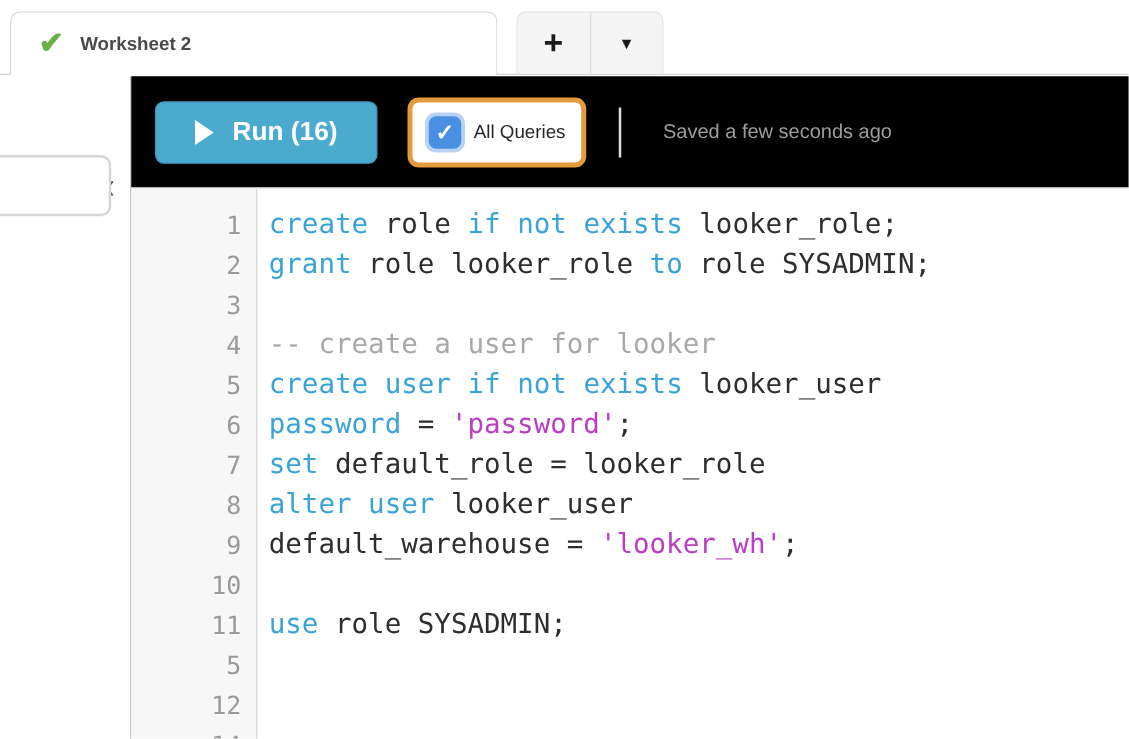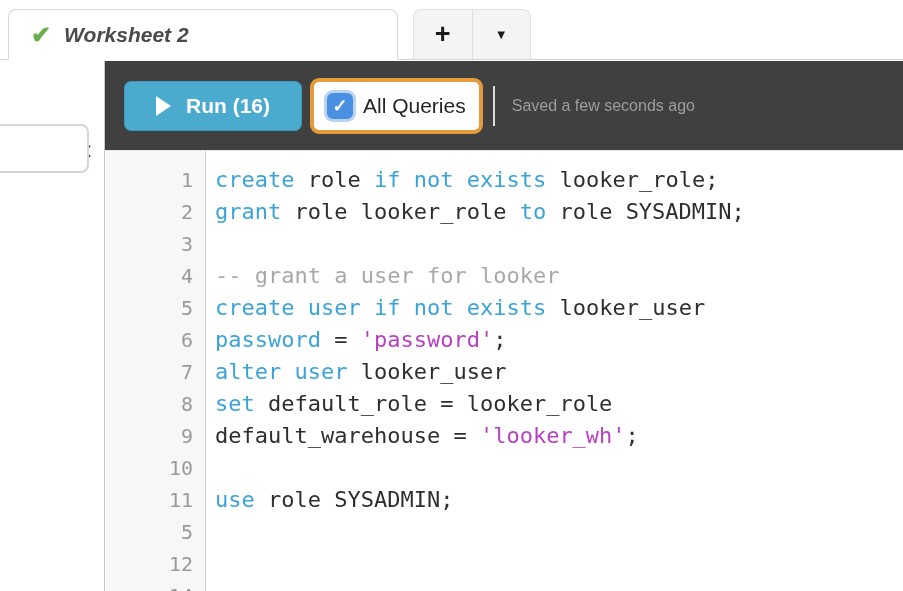--- a/index.html
+++ b/index.html
@@ -9,21 +9,21 @@
 
   
   .tabbar { position: relative; height: 60px; border-bottom: 1px solid #d4d4d4; background: #fff; }
   .tab-active {
     position: absolute; left: 8px; top: 9px; bottom: -1px; width: 390px;
     background: #fff; border: 1px solid #d9d9d9; border-bottom: none;
     border-radius: 8px 8px 0 0; display: flex; align-items: center; gap: 13px;
     padding-left: 22px; z-index: 2; cursor: pointer;
   }
   .tab-check { color: var(--check-green); font-size: 24px; font-weight: bold; line-height: 1; }
-  .tab-label { font-size: 21px; font-weight: bold; color: #4a4a4a; font-style: italic; }
+  .tab-label { font-size: 15px; font-weight: bold; color: #4a4a4a; }
   .tab-new {
     position: absolute; left: 413px; top: 9px; bottom: 0; width: 118px;
     background: #f4f4f4; border: 1px solid #e2e2e2; border-bottom: none;
     border-radius: 8px 8px 0 0; display: flex; z-index: 1;
   }
   .tab-new .half { flex: 1; display: flex; align-items: center; justify-content: center; cursor: pointer; }
   .half-plus { font-size: 27px; font-weight: bold; color: #1b1b1b; }
   .half-caret { font-size: 13px; color: #1b1b1b; border-left: 1px solid #ddd; }
 
   
@@ -33,38 +33,38 @@
     display: flex; justify-content: flex-end; gap: 14px; padding-right: 14px; }
   .refresh-ic { font-size: 27px; font-weight: bold; color: #3d3d3d; line-height: 1; cursor: pointer; }
   .collapse-ic { font-size: 29px; font-weight: bold; color: #3d3d3d; line-height: 1; cursor: pointer;
     letter-spacing: -2px; margin-top: -2px; }
   .sidebar-box { position: absolute; left: -24px; top: 63px; width: 113px; height: 49px;
     background: #fff; border: 2px solid #d6d6d6; border-radius: 8px; }
 
   .main { position: relative; flex: 1; }
 
   
-  .toolbar { height: 89px; display: flex; align-items: center; background: #404040; padding-left: 19px; }
+  .toolbar { height: 89px; display: flex; align-items: center; background: #000000; padding-left: 19px; gap: 16px; }
   .run-btn {
     display: flex; align-items: center; justify-content: center; gap: 15px;
     width: 178px; height: 50px; border-radius: 7px; cursor: pointer;
     background: var(--accent-teal); border: 1px solid #3e97b8;
   }
   .play-ic { width: 0; height: 0; border-left: 15px solid #fff;
     border-top: 10px solid transparent; border-bottom: 10px solid transparent; }
   .run-label { color: #fff; font-size: 21px; font-weight: bold; }
   .allq-highlight {
     margin-left: 8px; height: 56px; display: flex; align-items: center; gap: 10px;
     border: 4px solid var(--highlight-orange); border-radius: 9px; padding: 0 13px;
     background: #fff;
   }
   .cb { width: 26px; height: 26px; border-radius: 6px; background: var(--checkbox-blue);
     box-shadow: 0 0 0 3px #b9d2f3; display: flex; align-items: center; justify-content: center;
     color: #fff; font-size: 18px; font-weight: bold; cursor: pointer; }
-  .allq-label { font-size: 21px; color: #262626; font-weight: 500; cursor: pointer; }
+  .allq-label { font-size: 15px; color: #262626; font-weight: 500; cursor: pointer; }
   .toolbar-div { width: 2px; height: 40px; background: #dcdcdc; margin-left: 10px; flex: none; }
   .saved { margin-left: 17px; font-size: 16px; color: #9d9d9d; white-space: nowrap; }
 
   
   .editor { position: absolute; top: 89px; left: 0; right: 0; bottom: 0;
     display: flex; border-top: 1px solid #e9e9e9; overflow: hidden; }
   .gutter { width: 101px; flex: none; background: #f7f7f7; border-right: 1px solid #cccccc;
     padding: 13px 12px 0 0; text-align: right; }
   .ln { font-family: "DejaVu Sans Mono", monospace; font-size: 20px; line-height: 32px; color: #9a9a9a; }
   .code { flex: 1; padding: 13px 12px 0 9px; background: #fff; cursor: text; }
@@ -134,25 +134,25 @@
             <div class="ln">10</div>
             <div class="ln">11</div>
             <div class="ln">5</div>
             <div class="ln">12</div>
             <div class="ln">14</div>
           </div>
         <div class="code" id="code">
             <div class="cl"><span class="t-k">create</span><span class="t-d"> role </span><span class="t-k">if</span><span class="t-d"> </span><span class="t-k">not</span><span class="t-d"> </span><span class="t-k">exists</span><span class="t-d"> looker_role;</span></div>
             <div class="cl"><span class="t-k">grant</span><span class="t-d"> role looker_role </span><span class="t-k">to</span><span class="t-d"> role SYSADMIN;</span></div>
             <div class="cl">&nbsp;</div>
-            <div class="cl"><span class="t-c">-- grant a user for looker</span></div>
+            <div class="cl"><span class="t-c">-- create a user for looker</span></div>
             <div class="cl"><span class="t-k">create</span><span class="t-d"> </span><span class="t-k">user</span><span class="t-d"> </span><span class="t-k">if</span><span class="t-d"> </span><span class="t-k">not</span><span class="t-d"> </span><span class="t-k">exists</span><span class="t-d"> looker_user</span></div>
             <div class="cl"><span class="t-k">password</span><span class="t-d"> = </span><span class="t-s">'password'</span><span class="t-d">;</span></div>
+            <div class="cl"><span class="t-k">set</span><span class="t-d"> default_role = looker_role</span></div>
             <div class="cl"><span class="t-k">alter</span><span class="t-d"> </span><span class="t-k">user</span><span class="t-d"> looker_user</span></div>
-            <div class="cl"><span class="t-k">set</span><span class="t-d"> default_role = looker_role</span></div>
             <div class="cl"><span class="t-d">default_warehouse = </span><span class="t-s">'looker_wh'</span><span class="t-d">;</span></div>
             <div class="cl">&nbsp;</div>
             <div class="cl"><span class="t-k">use</span><span class="t-d"> role SYSADMIN;</span></div>
             <div class="cl">&nbsp;</div>
           </div>
       </div>
 
     </div>
   </div>
 </div>

